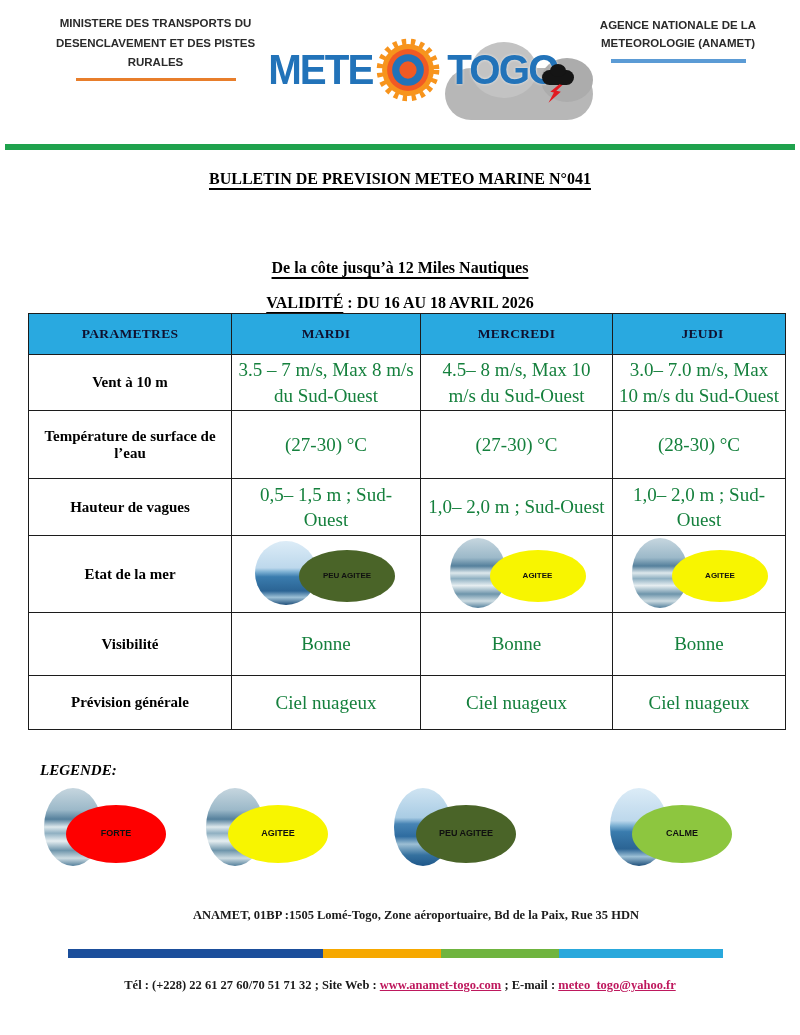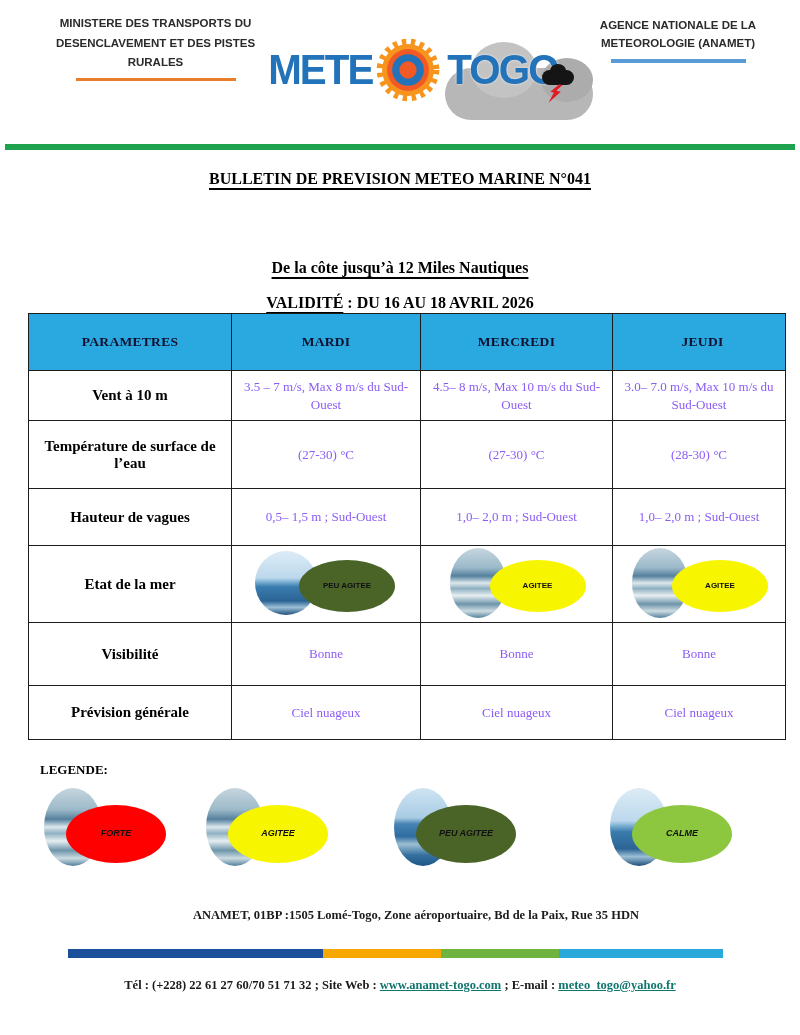--- a/index.html
+++ b/index.html
@@ -48,51 +48,51 @@
   .title-sub  { top:220px;margin-top:39px; }
   .title-val  { top:266px;margin-top:28px; }
 
   
   table.forecast { position:absolute; left:28px; top:313px; width:757px; border-collapse:collapse; table-layout:fixed; }
   .forecast th, .forecast td { border:1.6px solid #1c1c1c; text-align:center; vertical-align:middle; padding:2px 6px; }
   .forecast th {
     background:#29A9E0; color:#10102e; font-weight:bold; font-size:13.5px; letter-spacing:.3px;
   }
   .param-cell { font-weight:bold; font-size:15px; color:#000; }
-  .data-cell { font-size:13px; color:#8b5cf6; line-height:1.35; }
+  .data-cell { font-size:19px; color:#15803d; line-height:1.35; }
 
   
   .sea-icon { position:relative; width:150px; height:72px; margin:0 auto; }
   .photo { position:absolute; border-radius:50%; }
   .photo-circle { width:62px; height:64px; left:4px; top:3px; }
   .photo-tall { width:56px; height:70px; left:8px; top:0px; }
   .photo-calm { background:linear-gradient(to bottom,#dcecf7 0%,#bdd8ec 42%,#7fb2d4 48%,#3a7cae 56%,#2b6494 78%,#9cc0d6 88%,#1f4f7a 100%); }
   .photo-wave { background:linear-gradient(to bottom,#c6d6df 0%,#9cb9c9 28%,#55809c 40%,#dde8ec 50%,#8fb0c2 58%,#e6eef1 68%,#6e95ab 80%,#cddce2 90%,#54809c 100%); }
   .photo-sea  { background:linear-gradient(to bottom,#cfe4f2 0%,#a9cce4 38%,#4784b4 46%,#2e6ca0 62%,#9dbfd4 72%,#35719f 86%,#1e578a 100%); }
   .state-oval {
     position:absolute; left:48px; top:12px; width:96px; height:52px; border-radius:50%;
     display:flex; align-items:center; justify-content:center; text-align:center;
     font-family:"Liberation Sans", sans-serif; font-weight:bold; font-size:8px; line-height:1.25;
     color:#101010; padding:0 20px;
   }
 
   
-  .legend-heading { position:absolute; left:40px; top:762px; font-weight:bold; font-size:13px; color:#000; }
-  .legend-item { position:absolute; top:788px; width:160px; height:86px;font-style:italic; }
+  .legend-heading { position:absolute; left:40px; top:762px; font-weight:bold; font-size:15px; color:#000;font-style:italic; }
+  .legend-item { position:absolute; top:788px; width:160px; height:86px; }
   .legend-item .photo-tall { width:58px; height:78px; }
   .legend-item .state-oval { left:30px; top:17px; width:100px; height:58px; font-size:9px; }
 
   
   .footer-bar { position:absolute; left:68px; top:949px; width:655px; height:9px; display:flex; }
   .footer-bar span { height:100%; }
   .seg1 { width:39%; } .seg2 { width:18%; } .seg3 { width:18%; } .seg4 { width:25%; }
   .footer-text { position:absolute; width:100%; text-align:center; font-weight:bold; font-size:12.5px; color:#1b1b1b; }
   .footer-line1 { top:908px;margin-left:16px; }
   .footer-line2 { top:978px; }
-  .footer-link { color:#0f766e; text-decoration:underline;text-align:center; }
+  .footer-link { color:#be185d; text-decoration:underline;text-align:center; }
 </style>
 </head>
 <body>
 
 <div class="page">
 
   <div class="ministry">
     <div>MINISTERE DES TRANSPORTS DU</div>
     <div>DESENCLAVEMENT ET DES PISTES RURALES</div>
     <div class="ministry-rule" style="background-color: rgb(232, 126, 43);"></div>
@@ -136,21 +136,21 @@
   </div>
 
   <table class="forecast">
     <colgroup>
         <col style="width:203px">
         <col style="width:189px">
         <col style="width:192px">
         <col style="width:173px">
       </colgroup>
     <thead>
-      <tr style="height:57px">
+      <tr style="height:41px">
         <th style="background-color: rgb(41, 169, 224);">PARAMETRES</th>
         <th style="background-color: rgb(41, 169, 224);">MARDI</th>
         <th style="background-color: rgb(41, 169, 224);">MERCREDI</th>
         <th style="background-color: rgb(41, 169, 224); padding-left: 13px;">JEUDI</th>
       </tr>
     </thead>
     <tbody>
       <tr style="height:50px">
         <td class="param-cell">Vent à 10 m</td>
         <td class="data-cell">3.5 – 7 m/s, Max 8 m/s du Sud-Ouest</td>

